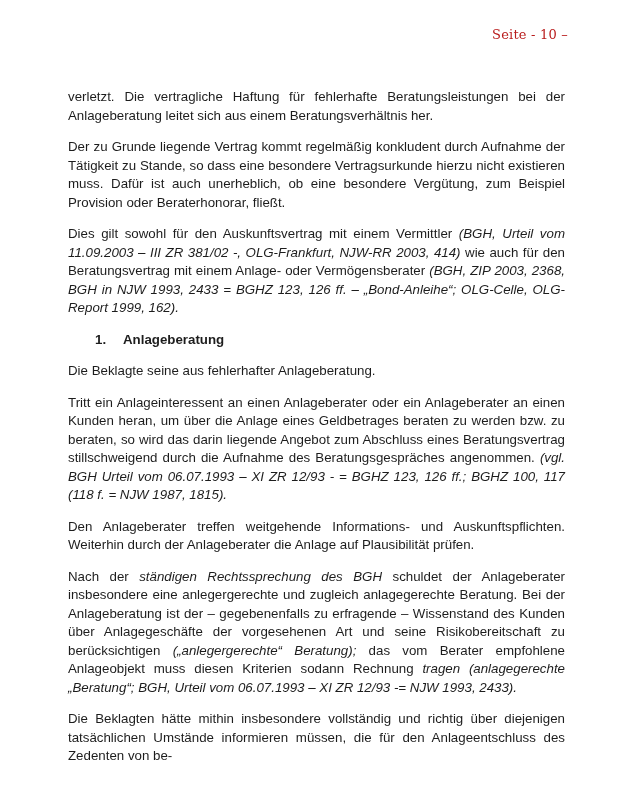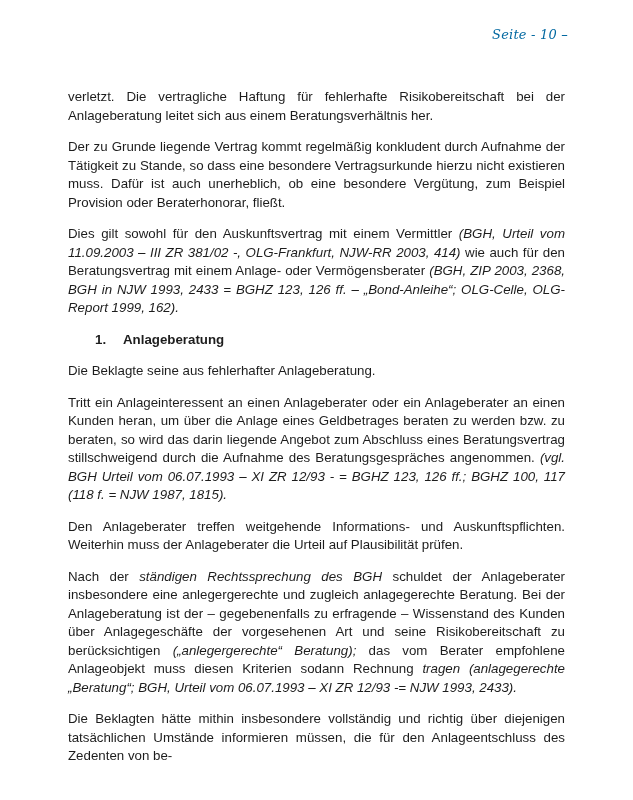--- a/index.html
+++ b/index.html
@@ -50,25 +50,25 @@
   }
   .heading .h-num {
     display: inline-block;
     width: 28px;
   }
 </style>
 </head>
 <body>
 
 <div class="page" style="background: rgb(255, 255, 255);">
-  <div class="page-header" style="color: #0369a1; font-style: italic;">Seite - 10 –</div>
+  <div class="page-header" style="color: #b91c1c;">Seite - 10 –</div>
   <div class="content" style="color: rgb(29, 29, 29);">
-      <p class="para"><span>verletzt. Die vertragliche Haftung für fehlerhafte Risikobereitschaft bei der Anlagebera­tung leitet sich aus einem Beratungsverhältnis her.</span></p>
+      <p class="para"><span>verletzt. Die vertragliche Haftung für fehlerhafte Beratungsleistungen bei der Anlagebera­tung leitet sich aus einem Beratungsverhältnis her.</span></p>
       <p class="para"><span>Der zu Grunde liegende Vertrag kommt regelmäßig konkludent durch Aufnahme der Tätig­keit zu Stande, so dass eine besondere Vertragsurkunde hierzu nicht existieren muss. Dafür ist auch unerheblich, ob eine besondere Vergütung, zum Beispiel Provision oder Beraterho­norar, fließt.</span></p>
       <p class="para"><span>Dies gilt sowohl für den Auskunftsvertrag mit einem Vermittler </span><span class="em">(BGH, Urteil vom 11.09.2003 – III ZR 381/02 -, OLG-Frankfurt, NJW-RR 2003, 414)</span><span> wie auch für den Beratungsvertrag mit einem Anlage- oder Vermögensberater </span><span class="em">(BGH, ZIP 2003, 2368, BGH in NJW 1993, 2433 = BGHZ 123, 126 ff. – „Bond-Anleihe“; OLG-Celle, OLG-Report 1999, 162).</span></p>
       <p class="heading"><span class="h-num">1.</span><span>Anlageberatung</span></p>
       <p class="para"><span>Die Beklagte seine aus fehlerhafter Anlageberatung.</span></p>
       <p class="para"><span>Tritt ein Anlageinteressent an einen Anlageberater oder ein Anlageberater an einen Kunden heran, um über die Anlage eines Geldbetrages beraten zu werden bzw. zu beraten, so wird das darin liegende Angebot zum Abschluss eines Beratungsvertrag stillschweigend durch die Aufnahme des Beratungsgespräches angenommen. </span><span class="em">(vgl. BGH Urteil vom 06.07.1993 – XI ZR 12/93 - = BGHZ 123, 126 ff.; BGHZ 100, 117 (118 f. = NJW 1987, 1815).</span></p>
-      <p class="para"><span>Den Anlageberater treffen weitgehende Informations- und Auskunftspflichten. Weiterhin muss der Anlageberater die Urteil auf Plausibilität prüfen.</span></p>
+      <p class="para"><span>Den Anlageberater treffen weitgehende Informations- und Auskunftspflichten. Weiterhin durch der Anlageberater die Anlage auf Plausibilität prüfen.</span></p>
       <p class="para"><span>Nach der </span><span class="em">ständigen Rechtssprechung des BGH</span><span> schuldet der Anlageberater insbesondere eine anlegergerechte und zugleich anlagegerechte Beratung. Bei der Anlageberatung ist der – gegebenenfalls zu erfragende – Wissenstand des Kunden über Anlagegeschäfte der vor­gesehenen Art und seine Risikobereitschaft zu berücksichtigen </span><span class="em">(„anlegergerechte“ Bera­tung);</span><span> das vom Berater empfohlene Anlageobjekt muss diesen Kriterien sodann Rechnung </span><span class="em">tragen (anlagegerechte „Beratung“; BGH, Urteil vom 06.07.1993 – XI ZR 12/93 -= NJW 1993, 2433).</span></p>
       <p class="para"><span>Die Beklagten hätte mithin insbesondere vollständig und richtig über diejenigen tatsächli­chen Umstände informieren müssen, die für den Anlageentschluss des Zedenten von be-</span></p>
     </div>
 </div>
 
 </body></html>

